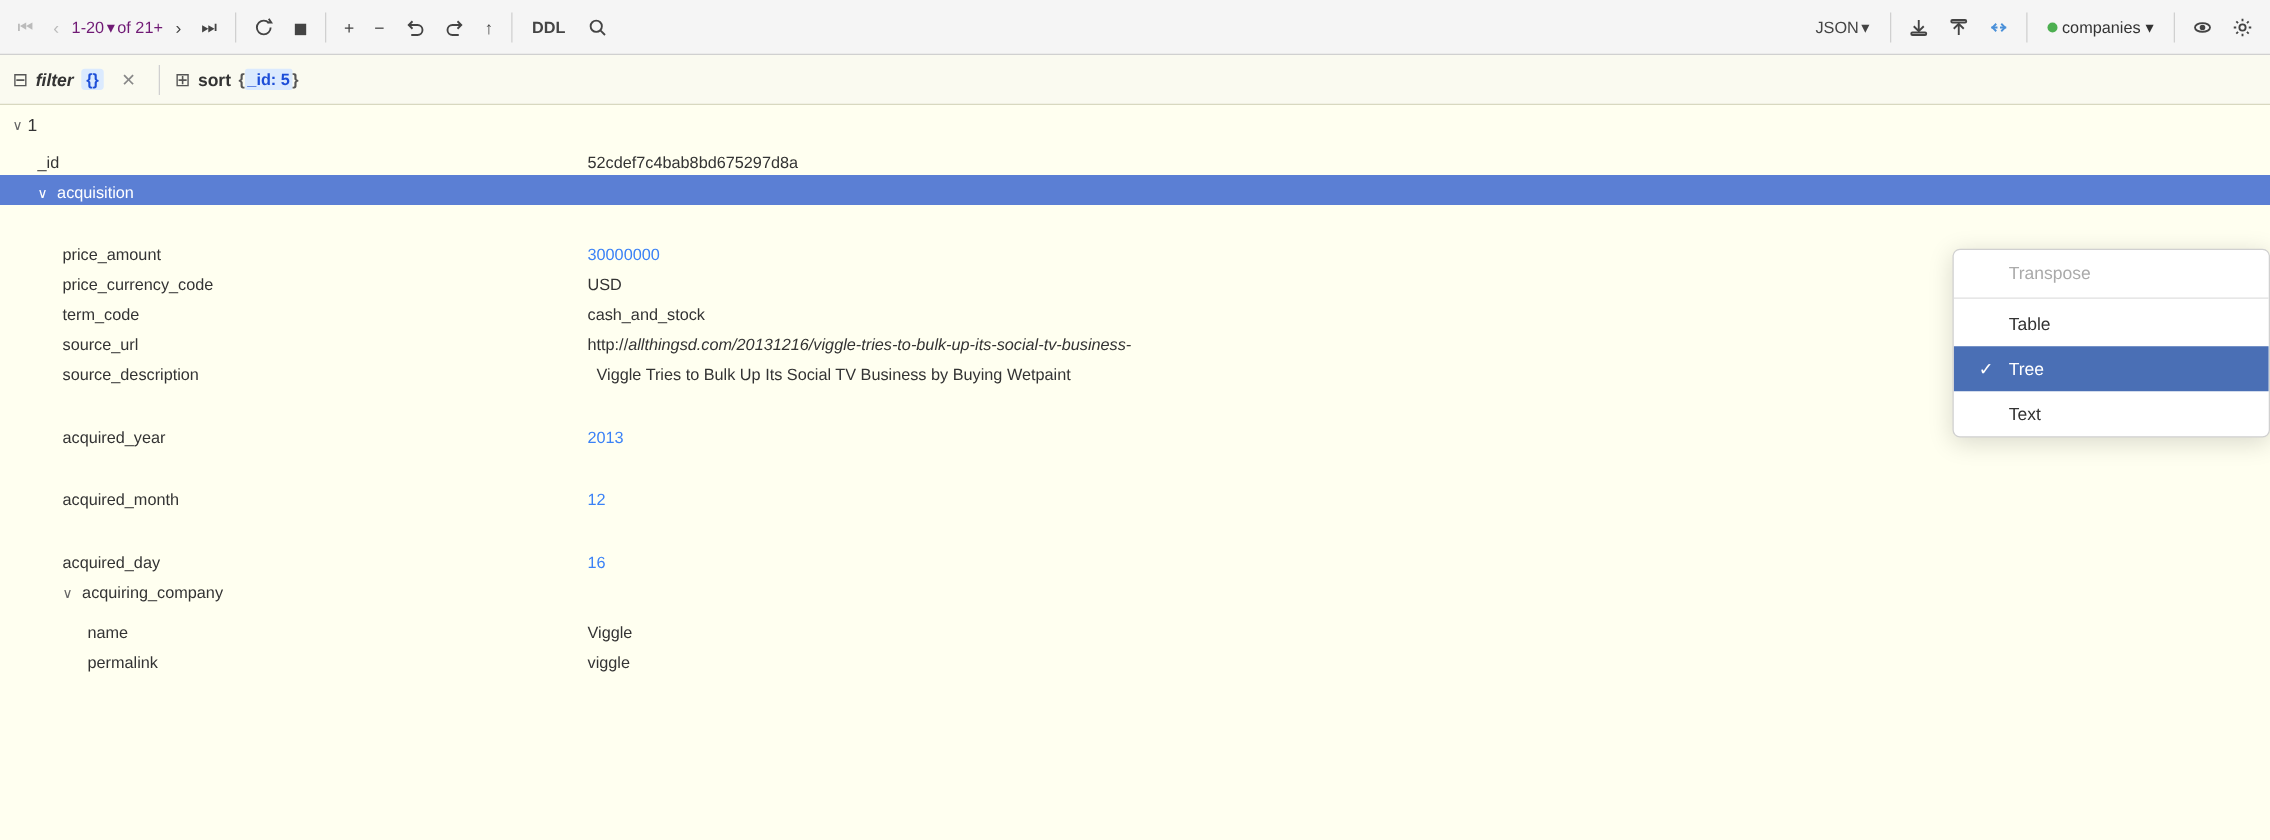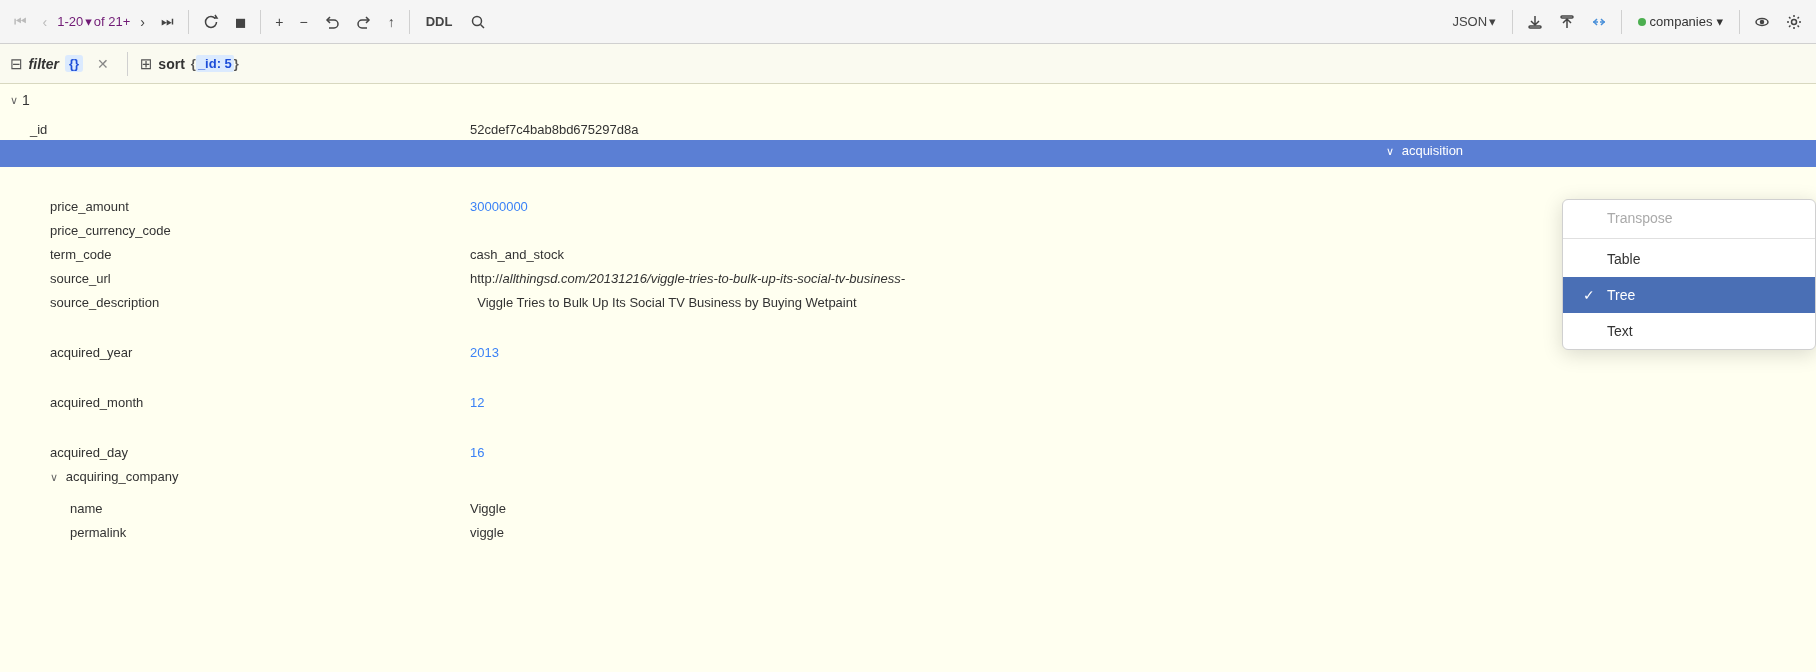--- a/index.html
+++ b/index.html
@@ -162,21 +162,20 @@
       font-size: 13px;
       color: #333;
     }
 
     .indent-1 { padding-left: 30px; }
     .indent-2 { padding-left: 50px; }
     .indent-3 { padding-left: 70px; }
 
     .row-selected {
       background: #5b7fd4 !important;
-      flex-direction: column;
     }
     .row-selected .field-key-col,
     .row-selected .field-val-col { color: #fff; }
 
     .chevron { display: inline-block; margin-right: 4px; font-size: 11px; color: #666; }
     .row-selected .chevron { color: #fff; }
     .val-number { color: #3b82f6; margin-top: 29px; }
     .dropdown-menu {
       position: absolute;
       top: 115px;
@@ -360,20 +359,21 @@
       <div class="field-val-col"></div>
     </div>
 
     <div class="field-row">
       <div class="field-key-col indent-2">price_amount</div>
       <div class="field-val-col val-number">30000000</div>
     </div>
 
     <div class="field-row">
       <div class="field-key-col indent-2">price_currency_code</div>
+      <div class="field-val-col">USD</div>
     </div>
 
     <div class="field-row">
       <div class="field-key-col indent-2">term_code</div>
       <div class="field-val-col">cash_and_stock</div>
     </div>
 
     <div class="field-row">
       <div class="field-key-col indent-2">source_url</div>
       <div class="field-val-col">

